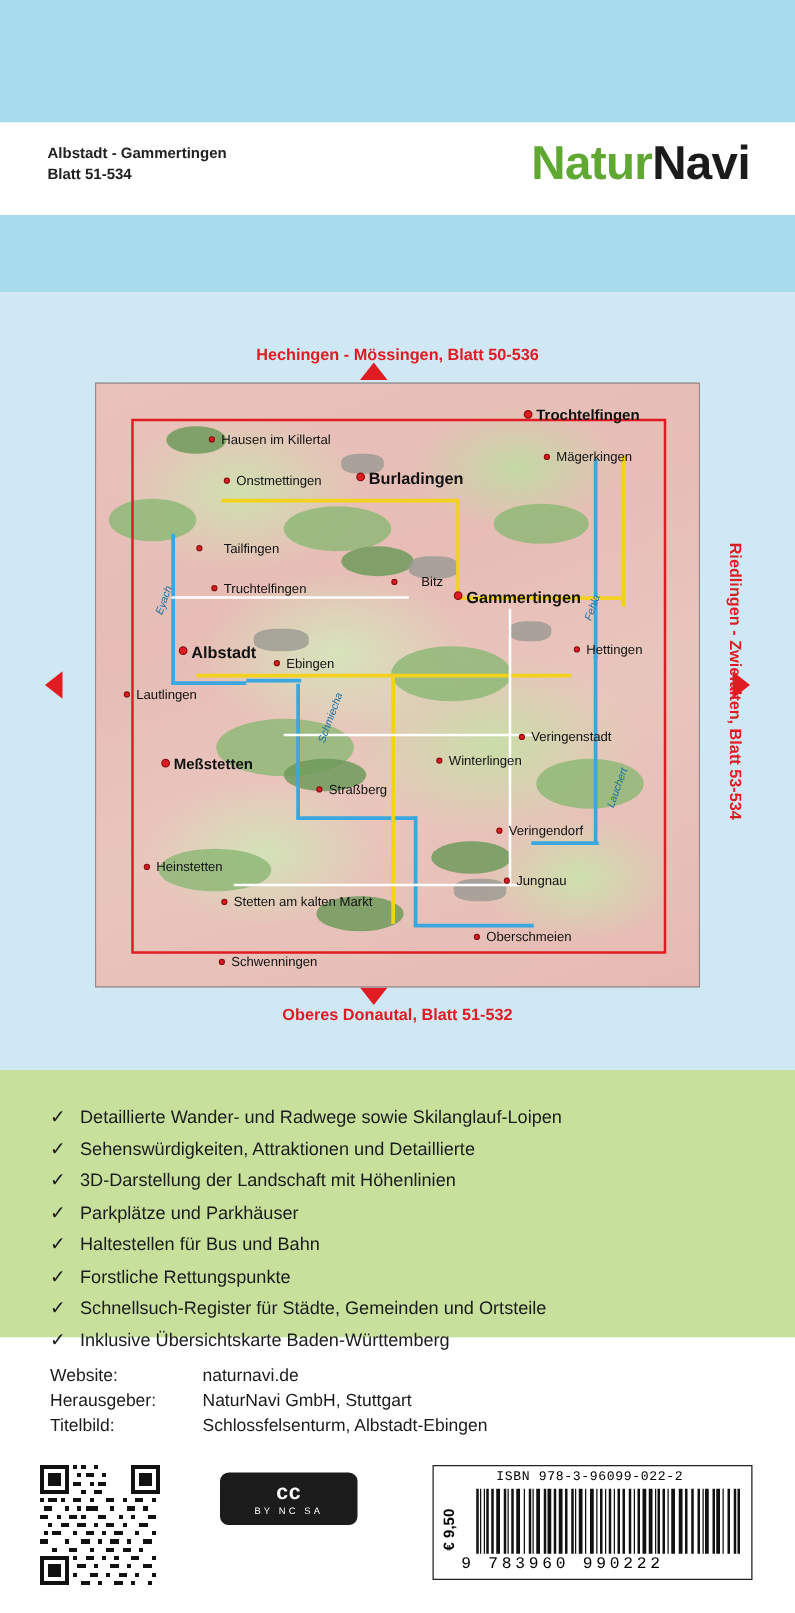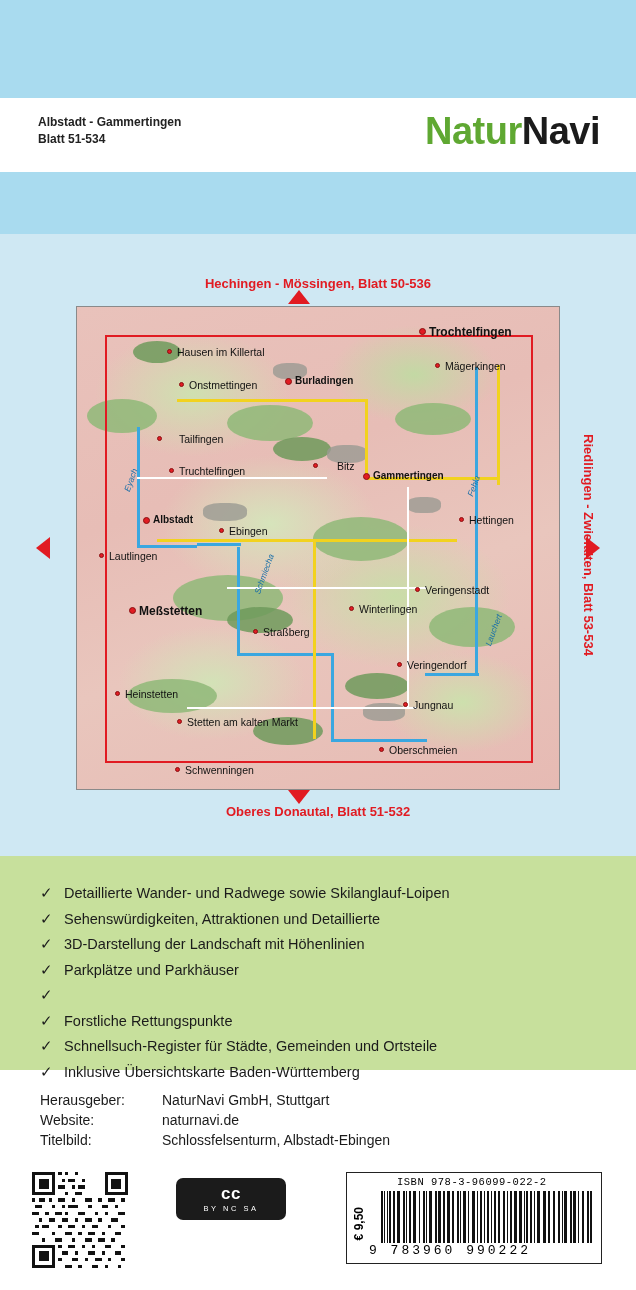--- a/index.html
+++ b/index.html
@@ -61,21 +61,21 @@
   
   .road-y { position:absolute; background:#f2d21e; height:3px; }
   .road-w { position:absolute; background:#ffffff; height:2px; }
 
   .frame-red {
     position:absolute; left:28px; top:28px; width:428px; height:428px;
     border:2px solid #e11b22;
   }
 
   .city { position:absolute; font-size:10.5px; color:#111; white-space:nowrap; }
-  .city.big { font-size:10px; font-weight:bold; }
+  .city.big { font-size:13px; font-weight:bold; }
   .city.med { font-size:12px; font-weight:bold; }
   .dot { position:absolute; width:7px; height:7px; background:#e11b22; border:1px solid #8a1012; border-radius:50%; }
   .dot.sm { width:5px; height:5px; }
   .riverlbl { position:absolute; font-size:8.5px; color:#1a6fa8; font-style:italic; }
 
   
   .edge-lbl { position:absolute; color:#e11b22; font-weight:bold; font-size:13px; white-space:nowrap; }
   .edge-top  { left:50%; transform:translateX(-50%); top:42px; }
   .edge-bot  { left:50%; transform:translateX(-50%); top:570px; }
   .edge-left { left:-86px; top:50%; transform:translateY(-50%) rotate(-90deg); transform-origin:center; }
@@ -270,43 +270,44 @@
     <div class="feat-row">
       <span class="check">✓</span>
       <span class="feat-text">3D-Darstellung der Landschaft mit Höhenlinien</span>
     </div>
     <div class="feat-row">
       <span class="check">✓</span>
       <span class="feat-text">Parkplätze und Parkhäuser</span>
     </div>
     <div class="feat-row">
       <span class="check">✓</span>
+      <span class="feat-text">Haltestellen für Bus und Bahn</span>
     </div>
     <div class="feat-row">
       <span class="check">✓</span>
       <span class="feat-text">Forstliche Rettungspunkte</span>
     </div>
     <div class="feat-row">
       <span class="check">✓</span>
       <span class="feat-text">Schnellsuch-Register für Städte, Gemeinden und Ortsteile</span>
     </div>
     <div class="feat-row">
       <span class="check">✓</span>
       <span class="feat-text">Inklusive Übersichtskarte Baden-Württemberg</span>
     </div>
   </div>
 
 <div class="imprint" id="imprint">
+    <div class="imp-row">
+      <div class="imp-key">Website:</div>
+      <div class="imp-val">naturnavi.de</div>
+    </div>
     <div class="imp-row">
       <div class="imp-key">Herausgeber:</div>
       <div class="imp-val">NaturNavi GmbH, Stuttgart</div>
-    </div>
-    <div class="imp-row">
-      <div class="imp-key">Website:</div>
-      <div class="imp-val">naturnavi.de</div>
     </div>
     <div class="imp-row">
       <div class="imp-key">Titelbild:</div>
       <div class="imp-val">Schlossfelsenturm, Albstadt-Ebingen</div>
     </div>
   </div>
 
 <div class="qr">
   <svg width="96" height="96" viewBox="0 0 29 29" shape-rendering="crispEdges">
     <rect width="29" height="29" fill="#fff"></rect>

